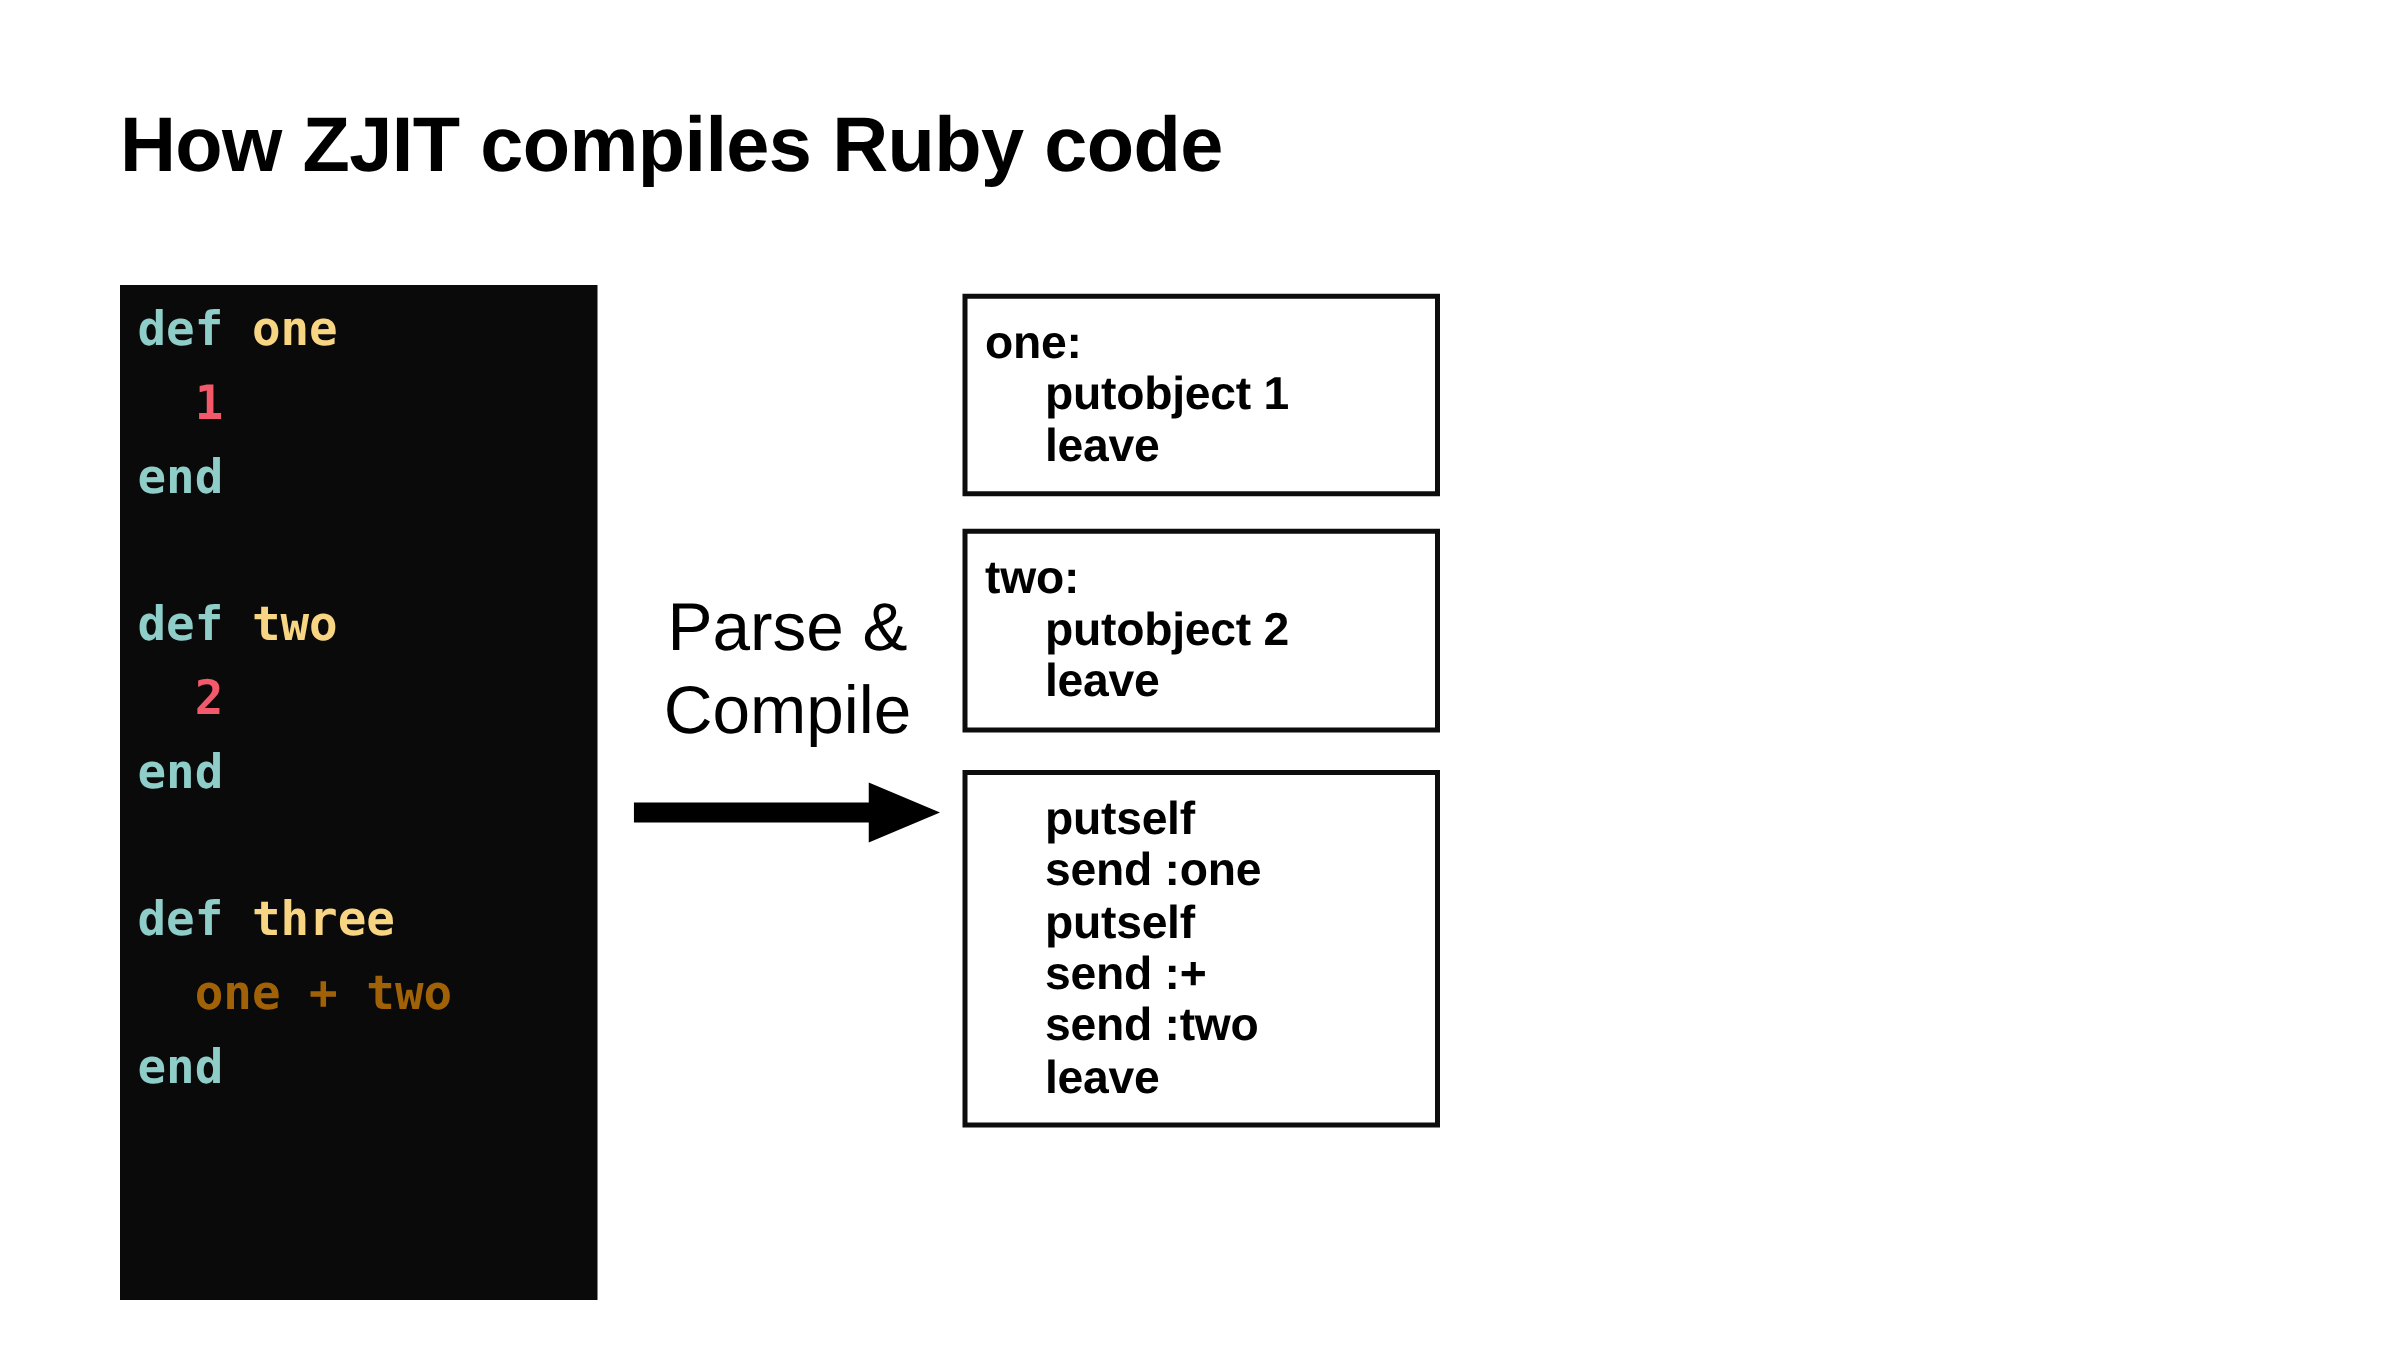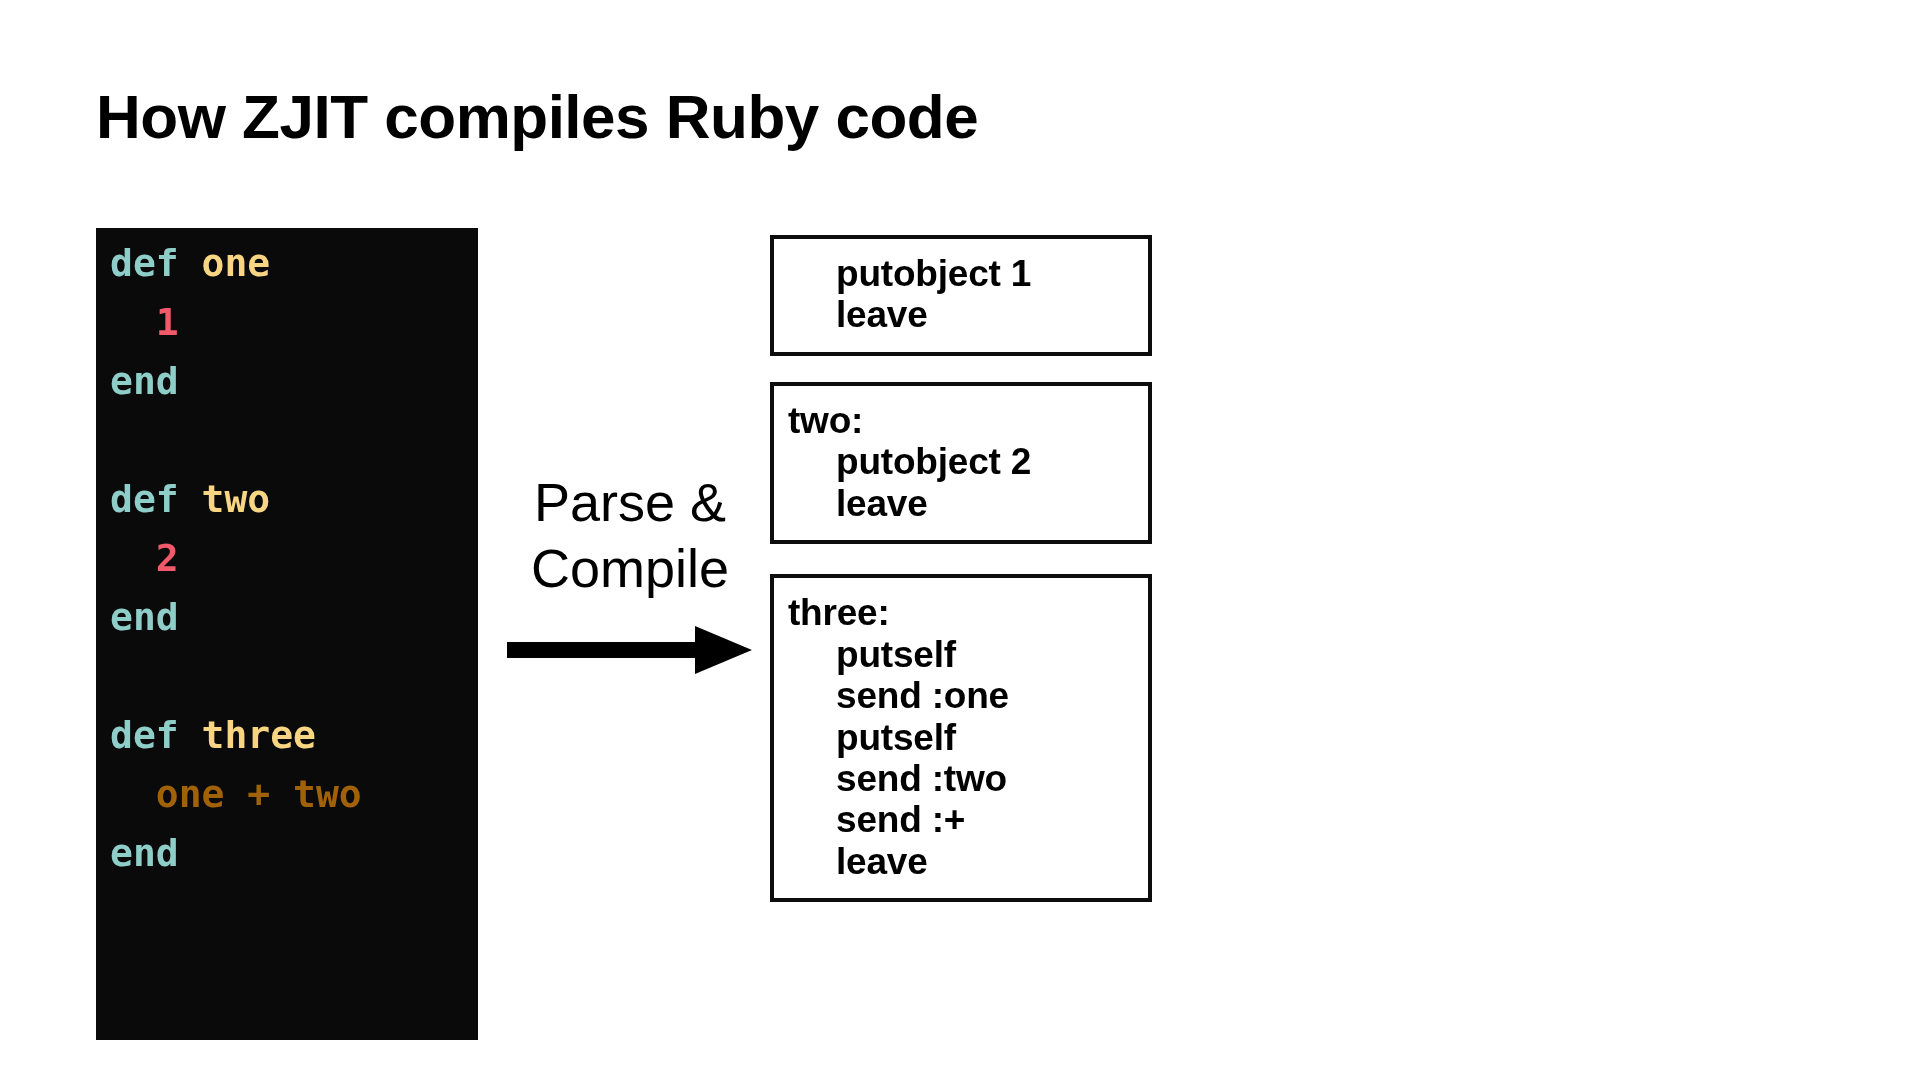--- a/index.html
+++ b/index.html
@@ -129,33 +129,33 @@
     <svg width="245" height="56" viewBox="0 0 245 56" aria-hidden="true">
       <rect x="0" y="20" width="196" height="16" fill="#000000"></rect>
       <polygon points="188,4 245,28 188,52" fill="#000000"></polygon>
     </svg>
   </div>
 </div>
 
 <div id="bytecode-column">
 
   <div class="bytecode-box" id="box-one">
+    <div class="bc-line bc-label">one:</div>
     <div class="bc-line bc-insn">putobject 1</div>
     <div class="bc-line bc-insn">leave</div>
   </div>
 
   <div class="bytecode-box" id="box-two">
     <div class="bc-line bc-label">two:</div>
     <div class="bc-line bc-insn">putobject 2</div>
     <div class="bc-line bc-insn">leave</div>
   </div>
 
   <div class="bytecode-box" id="box-three">
-    <div class="bc-line bc-label">three:</div>
     <div class="bc-line bc-insn">putself</div>
     <div class="bc-line bc-insn">send :one</div>
     <div class="bc-line bc-insn">putself</div>
+    <div class="bc-line bc-insn">send :+</div>
     <div class="bc-line bc-insn">send :two</div>
-    <div class="bc-line bc-insn">send :+</div>
     <div class="bc-line bc-insn">leave</div>
   </div>
 
 </div>
 
 </body></html>

